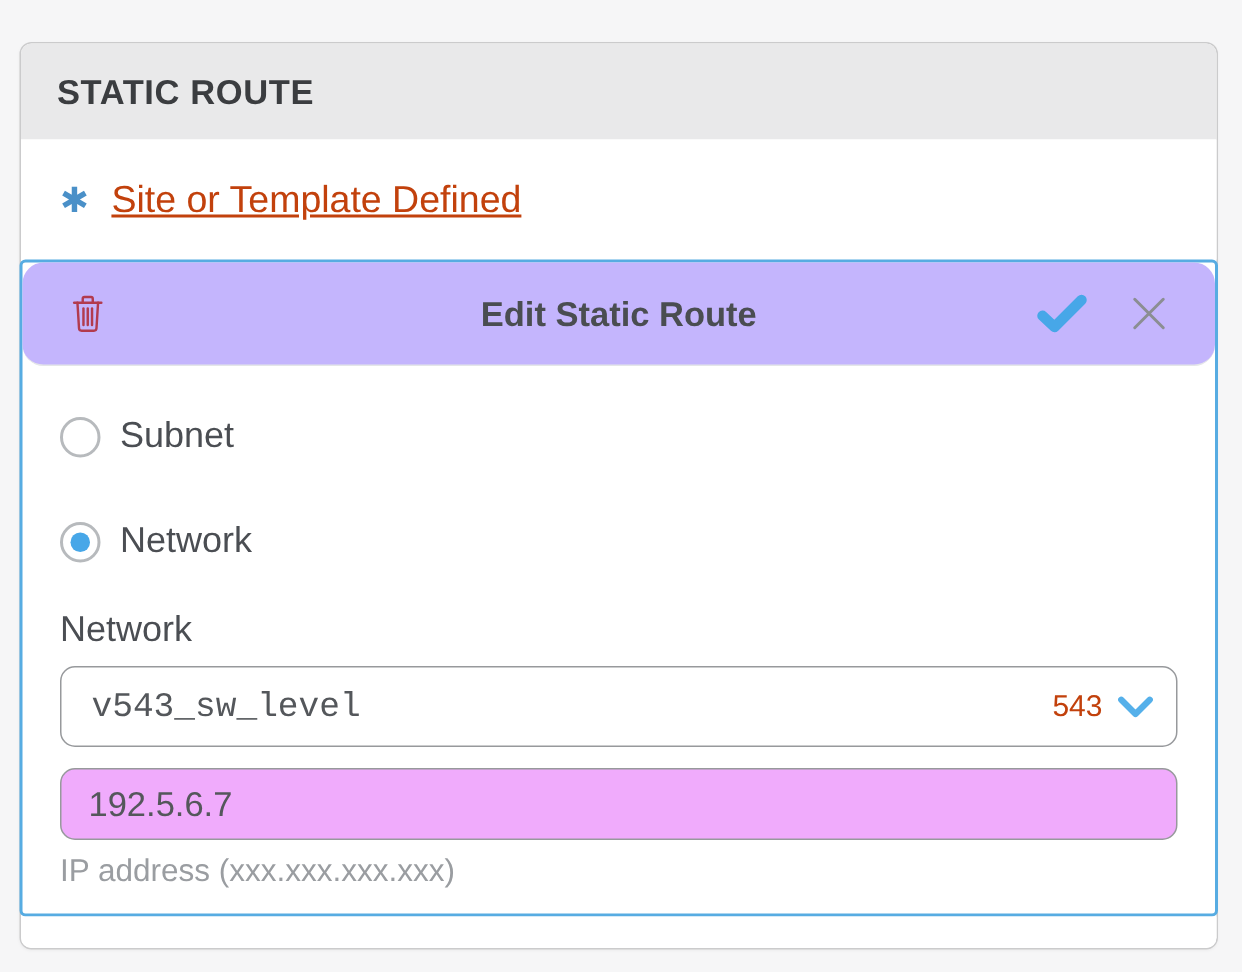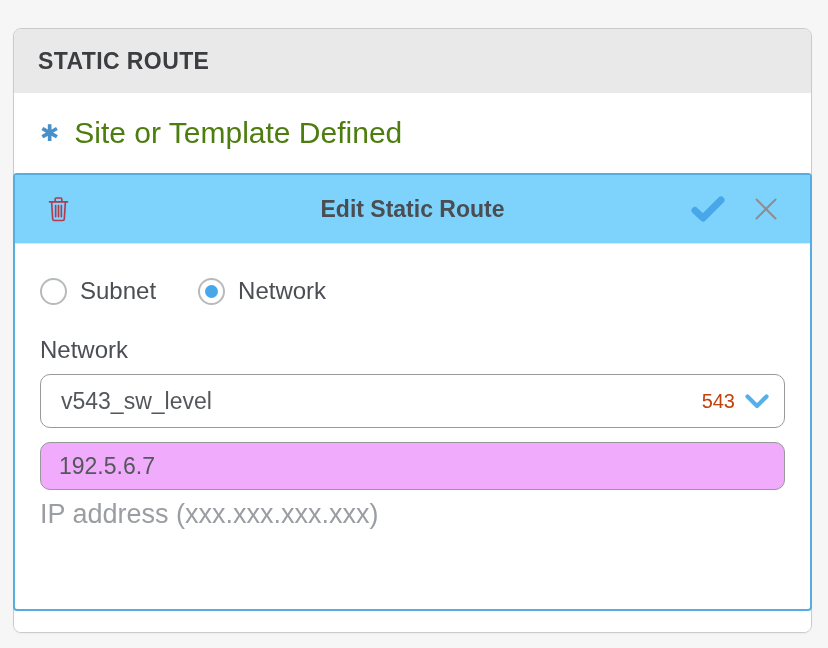--- a/index.html
+++ b/index.html
@@ -55,40 +55,42 @@
     padding-left: 26px;
     background: #ffffff;
   }
   .asterisk {
     color: #4a90c8;
     font-size: 23px;
     margin-right: 15px;
     line-height: 1;
   }
   .site-text {
-    font-size: 30px;
-    color: #4d7c0f;
+    font-size: 25px;
+    color: #c2410c;
+    text-decoration: underline;
   }
   .editor {
     flex: 0 0 438px;
     margin: 0 -1px;
     border: 2px solid #57ace2;
     border-radius: 4px;
     background: #ffffff;
     display: flex;
     flex-direction: column;
   }
   .editor-header {
     flex: 0 0 69px;
-    background: #7dd3fc;
+    background: #c4b5fd;
     border-bottom: 1px solid #e4e6e8;
     display: flex;
     align-items: center;
     padding: 0 31px 0 33px;
     position: relative;
+    border-radius: 14px;
   }
   .editor-title {
     position: absolute;
     left: 50%;
     transform: translateX(-50%);
     font-size: 23px;
     font-weight: 700;
     color: #4a4d51;
     white-space: nowrap;
   }
@@ -107,20 +109,21 @@
     align-items: center;
     gap: 28px;
   }
   .editor-body {
     padding: 33px 25px 0 25px;
   }
   .radio-row {
     display: flex;
     align-items: flex-start;
     gap: 42px;
+    flex-direction: column;
   }
   .radio {
     display: flex;
     align-items: center;
     gap: 13px;
     cursor: pointer;
     font-size: 24px;
     color: #4b4e53;
   }
   .radio-circle {
@@ -152,20 +155,21 @@
     display: flex;
     align-items: center;
     justify-content: space-between;
     padding: 0 15px 0 20px;
     cursor: pointer;
     background: #ffffff;
   }
   .dropdown-value {
     font-size: 23px;
     color: #54575b;
+    font-family: Liberation Mono, monospace;
   }
   .dropdown-right {
     display: flex;
     align-items: center;
     gap: 10px;
   }
   .dropdown-badge {
     font-size: 20px;
     color: #c2410c;
   }
@@ -178,21 +182,21 @@
     padding: 0 18px;
     font-size: 23px;
     color: #54575b;
     font-family: "Liberation Sans", sans-serif;
     background: #f0abfc;
     outline: none;
     display: block;
   }
   .helper-text {
     margin-top: 9px;
-    font-size: 27px;
+    font-size: 21px;
     color: #9a9da1;
   }
   .card-footer {
     flex: 1 1 auto;
     background: #ffffff;
     border-radius: 0 0 7px 7px;
   }
 </style>
 </head>
 <body>

